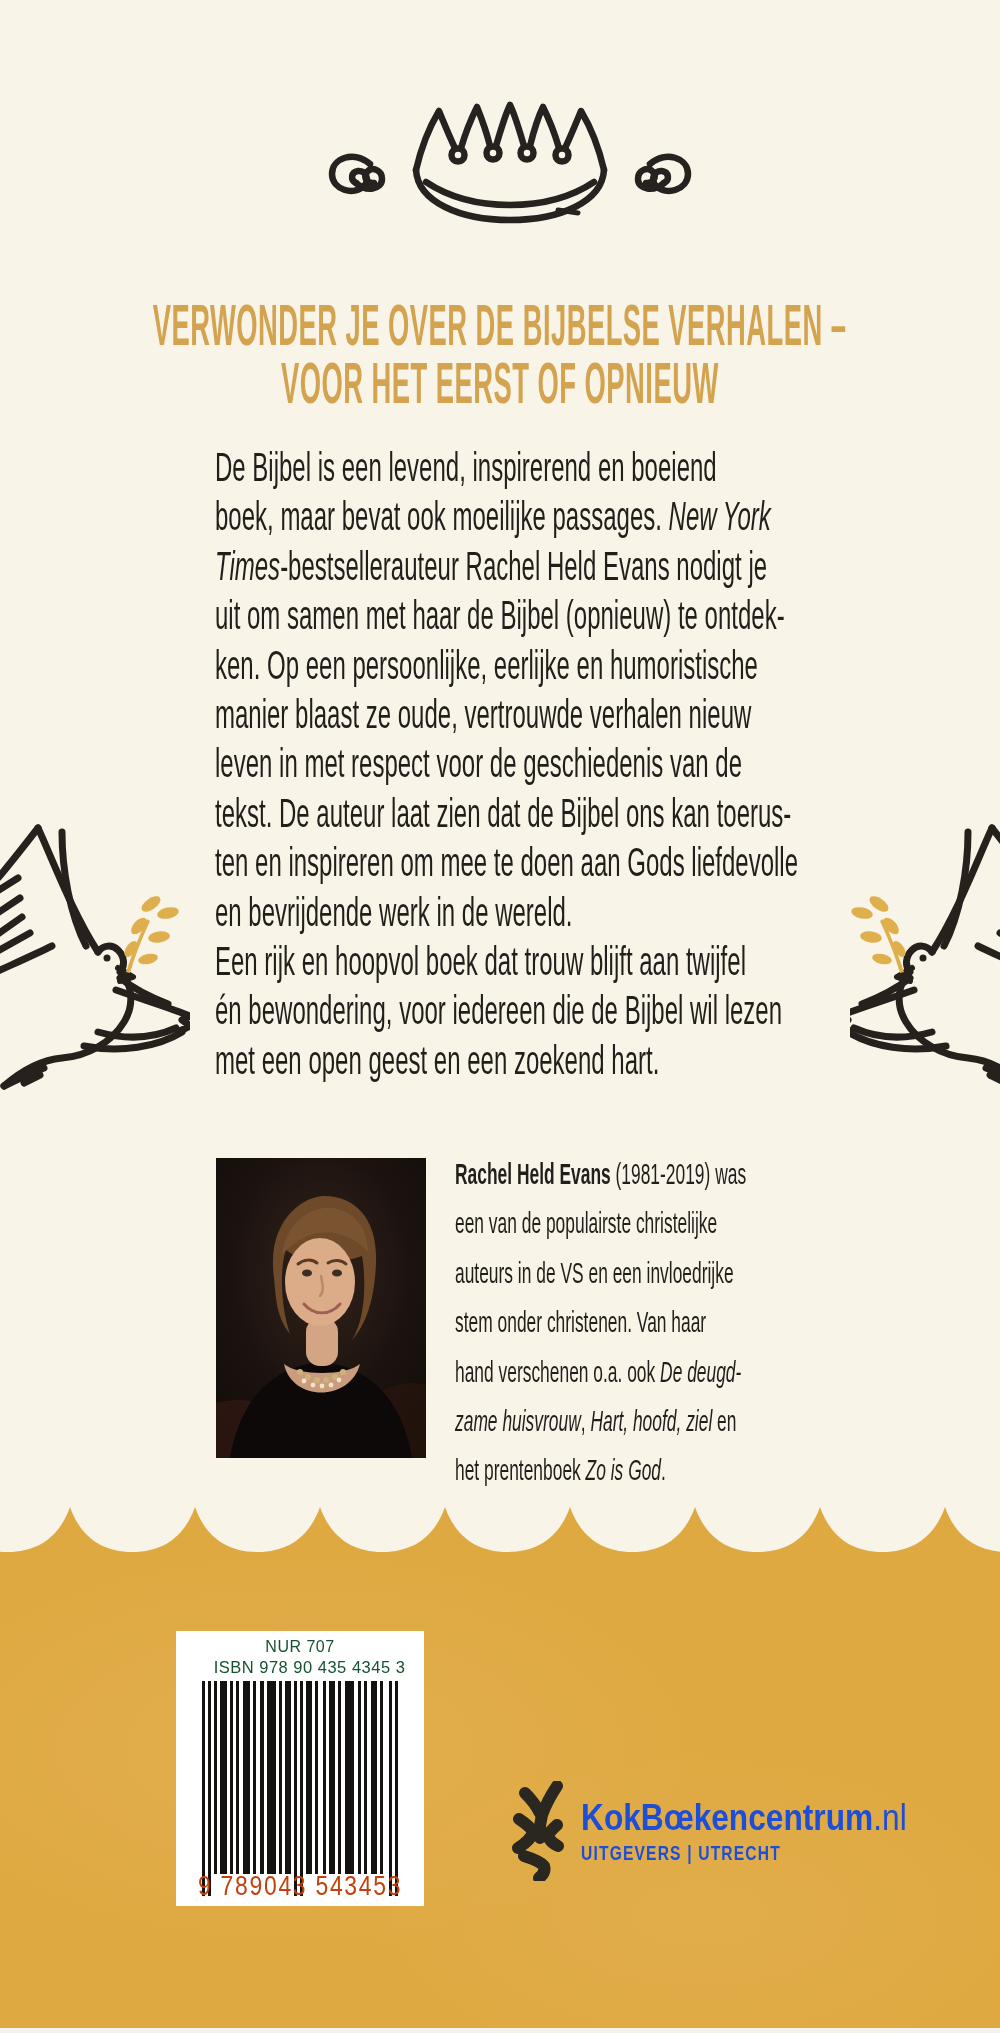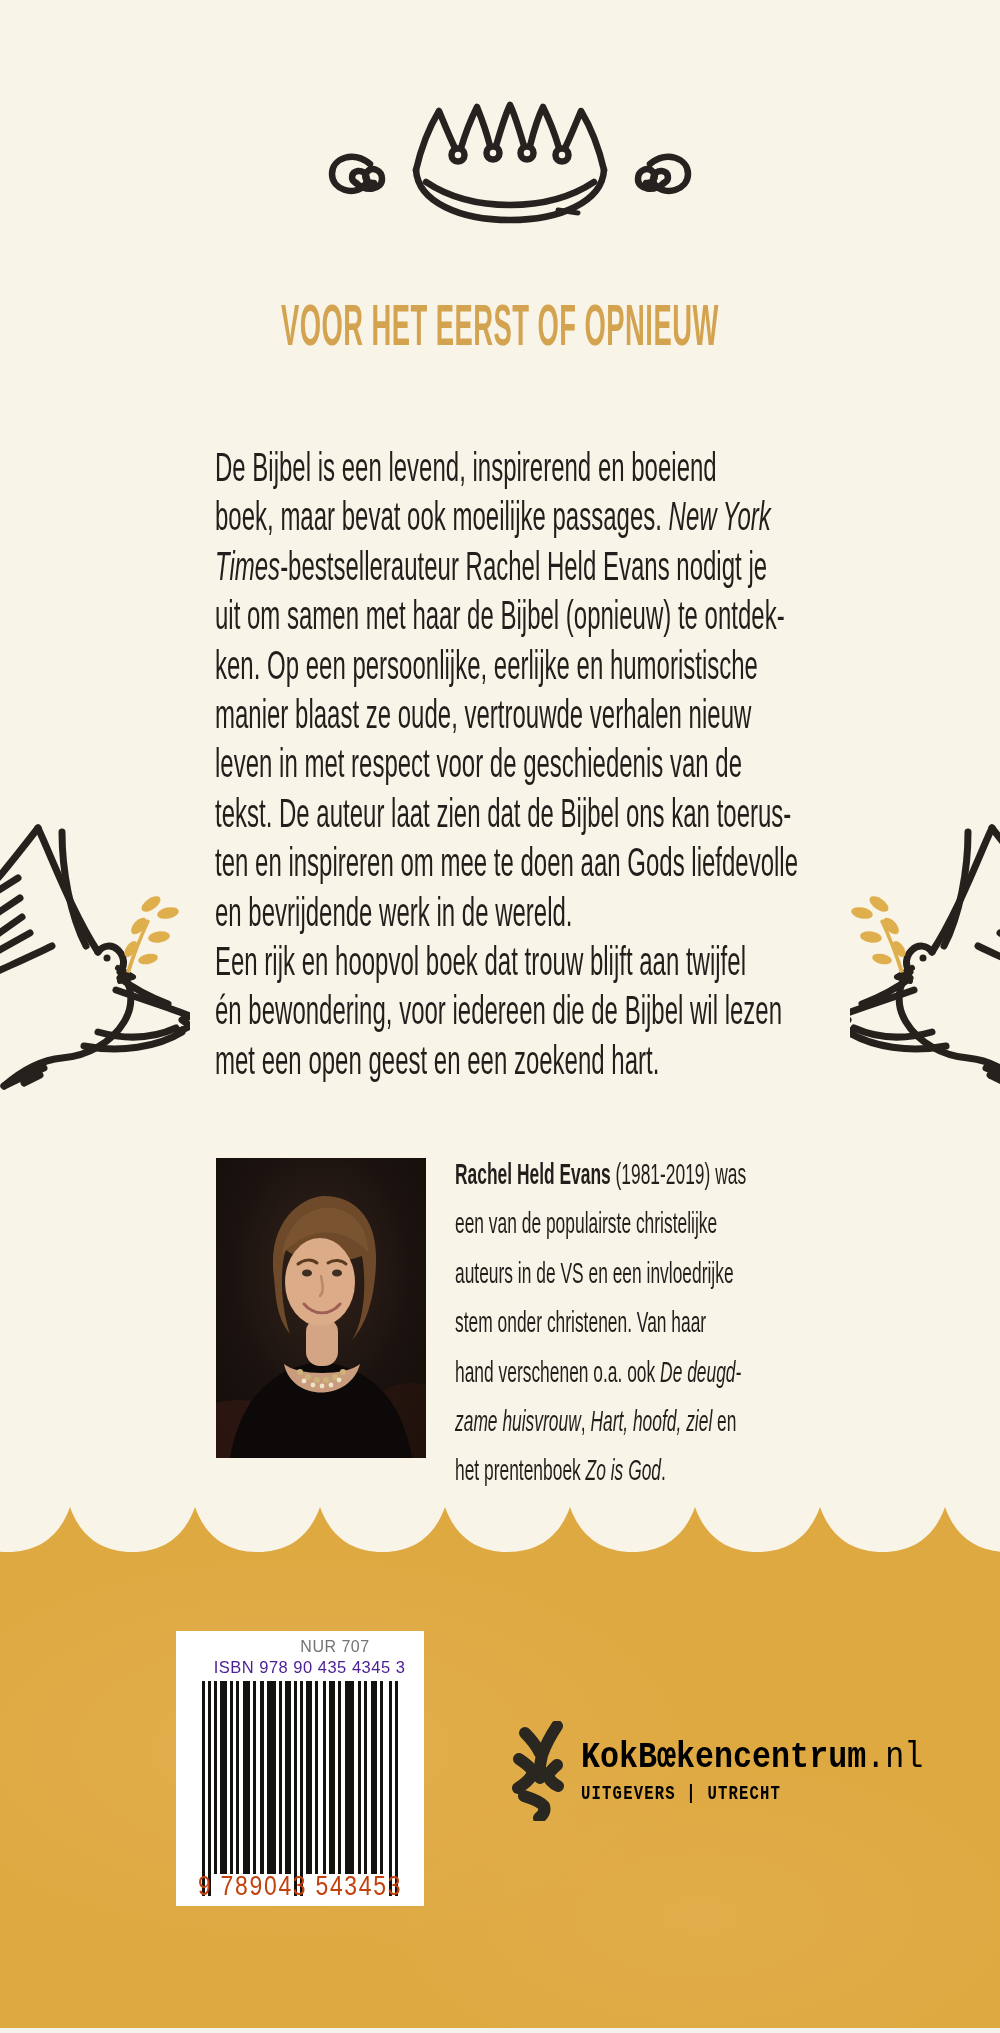--- a/index.html
+++ b/index.html
@@ -32,28 +32,28 @@
   
   .gold-section{position:absolute;left:0;top:1505px;width:1000px;height:528px;}
   .gold-fill{position:absolute;left:0;top:54px;width:1000px;height:474px;background:#DFA941;
     background-image:radial-gradient(ellipse 600px 300px at 30% 40%,rgba(255,255,255,.07),transparent 70%),
                      radial-gradient(ellipse 500px 250px at 70% 75%,rgba(255,255,255,.05),transparent 70%);}
   .wave-svg{position:absolute;left:0;top:0;width:1000px;height:55px;display:block;}
   .bottom-strip{position:absolute;left:0;bottom:0;width:1000px;height:5px;background:#F4F2EC;}
   
   .barcode-box{position:absolute;left:176px;top:1631px;width:248px;height:275px;background:#FFFFFF;}
   .bc-nur{position:absolute;left:0;top:7px;width:248px;text-align:center;font-size:16px;font-weight:400;
-    letter-spacing:.5px;color:#737373;padding-left:35px;}
-  .bc-isbn{position:absolute;left:0;top:27px;width:267px;text-align:center;font-size:16.5px;color:#4c1d95;letter-spacing:.5px;}
+    letter-spacing:.5px;color:#14532d;}
+  .bc-isbn{position:absolute;left:0;top:27px;width:267px;text-align:center;font-size:16.5px;color:#14532d;letter-spacing:.5px;}
   .bc-bars{position:absolute;left:26px;top:50px;}
   .bc-digits{position:absolute;left:0;top:240px;width:248px;text-align:center;font-size:27px;color:#c2410c;
     letter-spacing:2px;}
   .bc-digits span{display:inline-block;transform:scaleX(0.85);transform-origin:center;white-space:nowrap;}
   
-  .publisher{position:absolute;left:511px;top:1718px;width:420px;height:110px;color:#000000;font-family:Liberation Mono, monospace;}
+  .publisher{position:absolute;left:511px;top:1778px;width:420px;height:110px;color:#1d4ed8;}
   .logo-mark{position:absolute;left:0;top:3px;}
   .logo-text{position:absolute;left:70px;top:22px;}
   .wordmark{white-space:nowrap;font-size:36px;line-height:36px;transform:scaleX(0.88);transform-origin:left;}
   .wordmark .wm-name{font-weight:700;}
   .wordmark .wm-domain{font-weight:400;}
   .tagline{white-space:nowrap;margin-top:6px;font-size:20px;font-weight:700;letter-spacing:1.5px;
     transform:scaleX(0.78);transform-origin:left;}
 </style>
 </head>
 <body>
@@ -83,20 +83,23 @@
       <path d="M210,48 C213,36 217,21 223,9 C229,21 234,33 239,50"></path>
       <path d="M245,50 C249,42 254,30 261,13 C270,28 278,46 284,72"></path>
       <circle cx="138" cy="57" r="6.5"></circle>
       <circle cx="173" cy="55" r="6.5"></circle>
       <circle cx="207" cy="55" r="6.5"></circle>
       <circle cx="242" cy="57" r="6.5"></circle>
     </svg>
   </div>
 
   <div class="heading">
+    <div class="hline">
+        <span>VERWONDER JE OVER DE BIJBELSE VERHALEN –</span>
+      </div>
     <div class="hline">
         <span>VOOR HET EERST OF OPNIEUW</span>
       </div>
   </div>
 
   <div class="blurb">
     <div class="tline"><span>De Bijbel is een levend, inspirerend en boeiend</span></div>
     <div class="tline"><span>boek, maar bevat ook moeilijke passages. </span><span class="it">New York</span></div>
     <div class="tline"><span class="it">Times</span><span>-bestsellerauteur Rachel Held Evans nodigt je</span></div>
     <div class="tline"><span>uit om samen met haar de Bijbel (opnieuw) te ontdek-</span></div>

